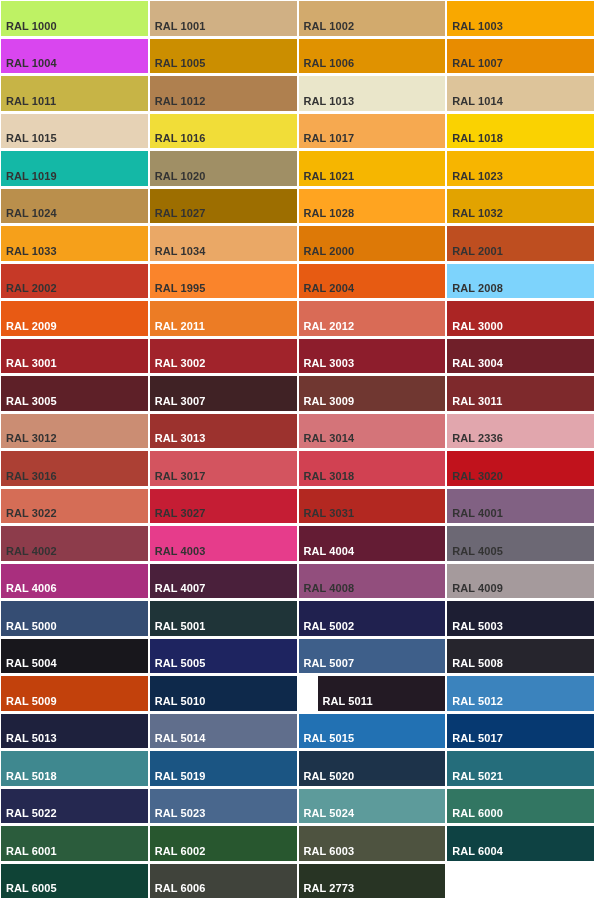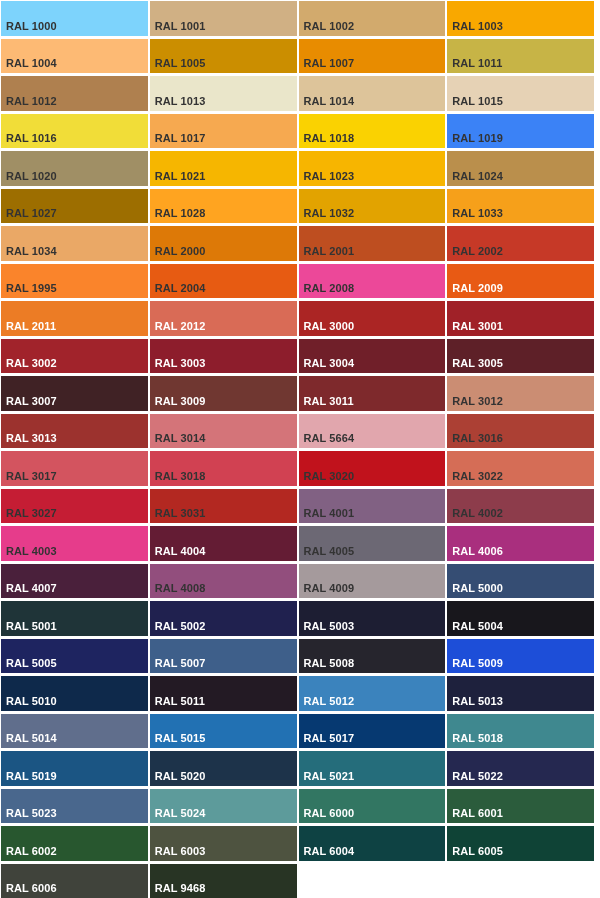--- a/index.html
+++ b/index.html
@@ -40,38 +40,41 @@
     white-space: nowrap;
     font-family: "Liberation Sans", "DejaVu Sans", sans-serif;
   }
   .swatch.dark-text .label { color: #333333; }
   .swatch.light-text .label { color: #ffffff; }
 </style>
 </head>
 <body>
 
 <div id="ral-grid">
-    <div class="swatch dark-text" style="background-color: #7dd3fc;">
+    <div class="swatch dark-text" style="background-color: #bef264;">
       <span class="label">RAL 1000</span>
     </div>
     <div class="swatch dark-text" style="background-color: rgb(208, 176, 132);">
       <span class="label">RAL 1001</span>
     </div>
     <div class="swatch dark-text" style="background-color: rgb(210, 170, 109);">
       <span class="label">RAL 1002</span>
     </div>
     <div class="swatch dark-text" style="background-color: rgb(249, 168, 0);">
       <span class="label">RAL 1003</span>
     </div>
-    <div class="swatch dark-text" style="background-color: #fdba74; text-align: center;">
+    <div class="swatch dark-text" style="background-color: #d946ef; text-align: center;">
       <span class="label">RAL 1004</span>
     </div>
     <div class="swatch dark-text" style="background-color: rgb(203, 142, 0);">
       <span class="label">RAL 1005</span>
     </div>
+    <div class="swatch dark-text" style="background-color: rgb(224, 146, 0);">
+      <span class="label">RAL 1006</span>
+    </div>
     <div class="swatch dark-text" style="background-color: rgb(232, 140, 0); padding-left: 48px;">
       <span class="label">RAL 1007</span>
     </div>
     <div class="swatch dark-text" style="background-color: rgb(199, 180, 70);">
       <span class="label">RAL 1011</span>
     </div>
     <div class="swatch dark-text" style="background-color: rgb(175, 128, 79);">
       <span class="label">RAL 1012</span>
     </div>
     <div class="swatch dark-text" style="background-color: rgb(234, 230, 202);">
@@ -85,21 +88,21 @@
     </div>
     <div class="swatch dark-text" style="background-color: rgb(241, 221, 56);">
       <span class="label">RAL 1016</span>
     </div>
     <div class="swatch dark-text" style="background-color: rgb(246, 169, 80);">
       <span class="label">RAL 1017</span>
     </div>
     <div class="swatch dark-text" style="background-color: rgb(250, 210, 1);">
       <span class="label">RAL 1018</span>
     </div>
-    <div class="swatch dark-text" style="background-color: #3b82f6;">
+    <div class="swatch dark-text" style="background-color: #14b8a6;">
       <span class="label">RAL 1019</span>
     </div>
     <div class="swatch dark-text" style="background-color: rgb(160, 143, 101);">
       <span class="label">RAL 1020</span>
     </div>
     <div class="swatch dark-text" style="background-color: rgb(246, 182, 0);">
       <span class="label">RAL 1021</span>
     </div>
     <div class="swatch dark-text" style="background-color: rgb(247, 181, 0);">
       <span class="label">RAL 1023</span>
@@ -130,21 +133,21 @@
     </div>
     <div class="swatch dark-text" style="background-color: rgb(198, 57, 39);">
       <span class="label">RAL 2002</span>
     </div>
     <div class="swatch dark-text" style="background-color: rgb(250, 132, 43);">
       <span class="label">RAL 1995</span>
     </div>
     <div class="swatch dark-text" style="background-color: rgb(231, 91, 18);">
       <span class="label">RAL 2004</span>
     </div>
-    <div class="swatch dark-text" style="background-color: #ec4899;">
+    <div class="swatch dark-text" style="background-color: #7dd3fc;">
       <span class="label">RAL 2008</span>
     </div>
     <div class="swatch light-text" style="background-color: rgb(232, 90, 20);">
       <span class="label">RAL 2009</span>
     </div>
     <div class="swatch light-text" style="background-color: rgb(236, 124, 37);">
       <span class="label">RAL 2011</span>
     </div>
     <div class="swatch light-text" style="background-color: rgb(217, 107, 86);">
       <span class="label">RAL 2012</span>
@@ -179,21 +182,21 @@
     <div class="swatch dark-text" style="background-color: rgb(203, 141, 115);">
       <span class="label">RAL 3012</span>
     </div>
     <div class="swatch light-text" style="background-color: rgb(156, 50, 46);">
       <span class="label">RAL 3013</span>
     </div>
     <div class="swatch dark-text" style="background-color: rgb(212, 116, 121);">
       <span class="label">RAL 3014</span>
     </div>
     <div class="swatch dark-text" style="background-color: rgb(225, 166, 173);">
-      <span class="label">RAL 5664</span>
+      <span class="label">RAL 2336</span>
     </div>
     <div class="swatch dark-text" style="background-color: rgb(172, 64, 52);">
       <span class="label">RAL 3016</span>
     </div>
     <div class="swatch dark-text" style="background-color: rgb(211, 84, 95);">
       <span class="label">RAL 3017</span>
     </div>
     <div class="swatch dark-text" style="background-color: rgb(209, 65, 82);">
       <span class="label">RAL 3018</span>
     </div>
@@ -253,27 +256,27 @@
     </div>
     <div class="swatch light-text" style="background-color: rgb(30, 36, 96);">
       <span class="label">RAL 5005</span>
     </div>
     <div class="swatch light-text" style="background-color: rgb(62, 95, 138);">
       <span class="label">RAL 5007</span>
     </div>
     <div class="swatch light-text" style="background-color: rgb(38, 37, 45);">
       <span class="label">RAL 5008</span>
     </div>
-    <div class="swatch light-text" style="background-color: #1d4ed8;">
+    <div class="swatch light-text" style="background-color: #c2410c;">
       <span class="label">RAL 5009</span>
     </div>
     <div class="swatch light-text" style="background-color: rgb(14, 41, 75);">
       <span class="label">RAL 5010</span>
     </div>
-    <div class="swatch light-text" style="background-color: rgb(35, 26, 36);">
+    <div class="swatch light-text" style="background-color: rgb(35, 26, 36); margin-left: 19px;">
       <span class="label">RAL 5011</span>
     </div>
     <div class="swatch light-text" style="background-color: rgb(59, 131, 189);">
       <span class="label">RAL 5012</span>
     </div>
     <div class="swatch light-text" style="background-color: rgb(30, 33, 61);">
       <span class="label">RAL 5013</span>
     </div>
     <div class="swatch light-text" style="background-color: rgb(96, 110, 140);">
       <span class="label">RAL 5014</span>
@@ -320,15 +323,15 @@
     <div class="swatch light-text" style="background-color: rgb(14, 66, 67);">
       <span class="label">RAL 6004</span>
     </div>
     <div class="swatch light-text" style="background-color: rgb(15, 67, 54);">
       <span class="label">RAL 6005</span>
     </div>
     <div class="swatch light-text" style="background-color: rgb(64, 67, 59);">
       <span class="label">RAL 6006</span>
     </div>
     <div class="swatch light-text" style="background-color: rgb(40, 52, 36);">
-      <span class="label">RAL 9468</span>
+      <span class="label">RAL 2773</span>
     </div>
   </div>
 
 </body></html>

